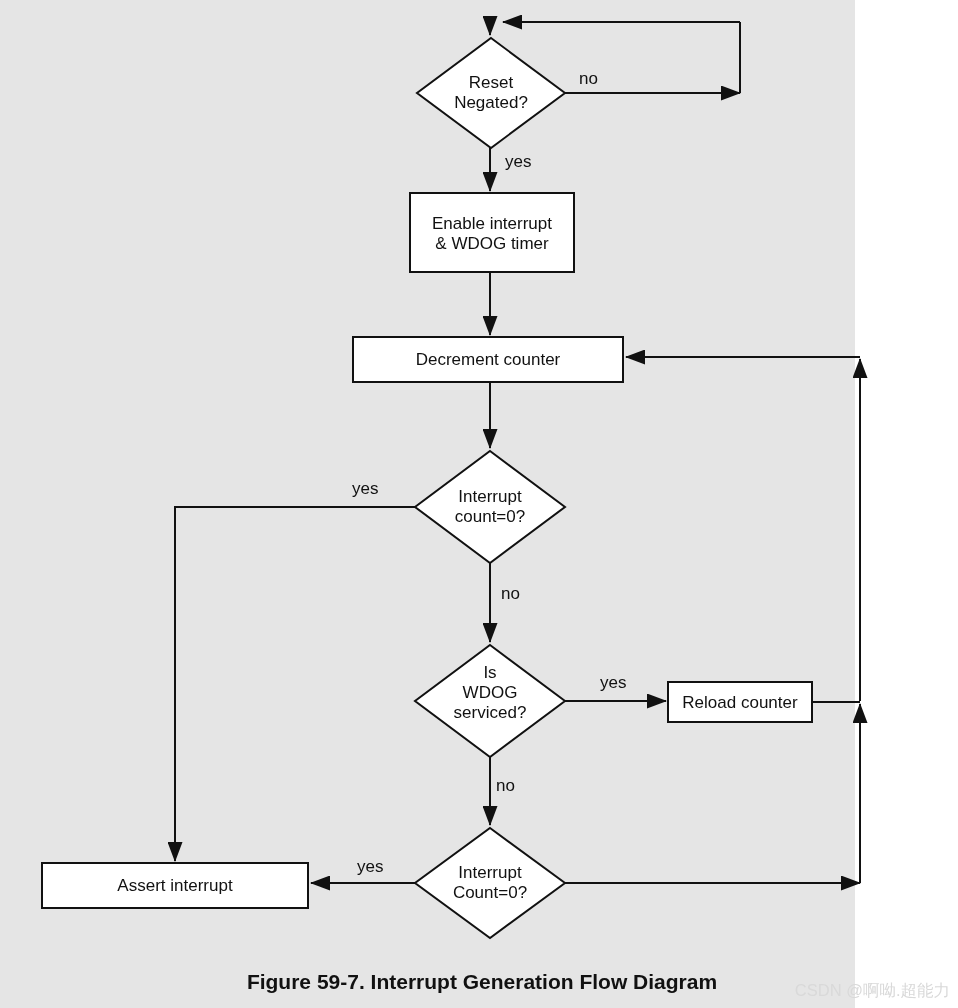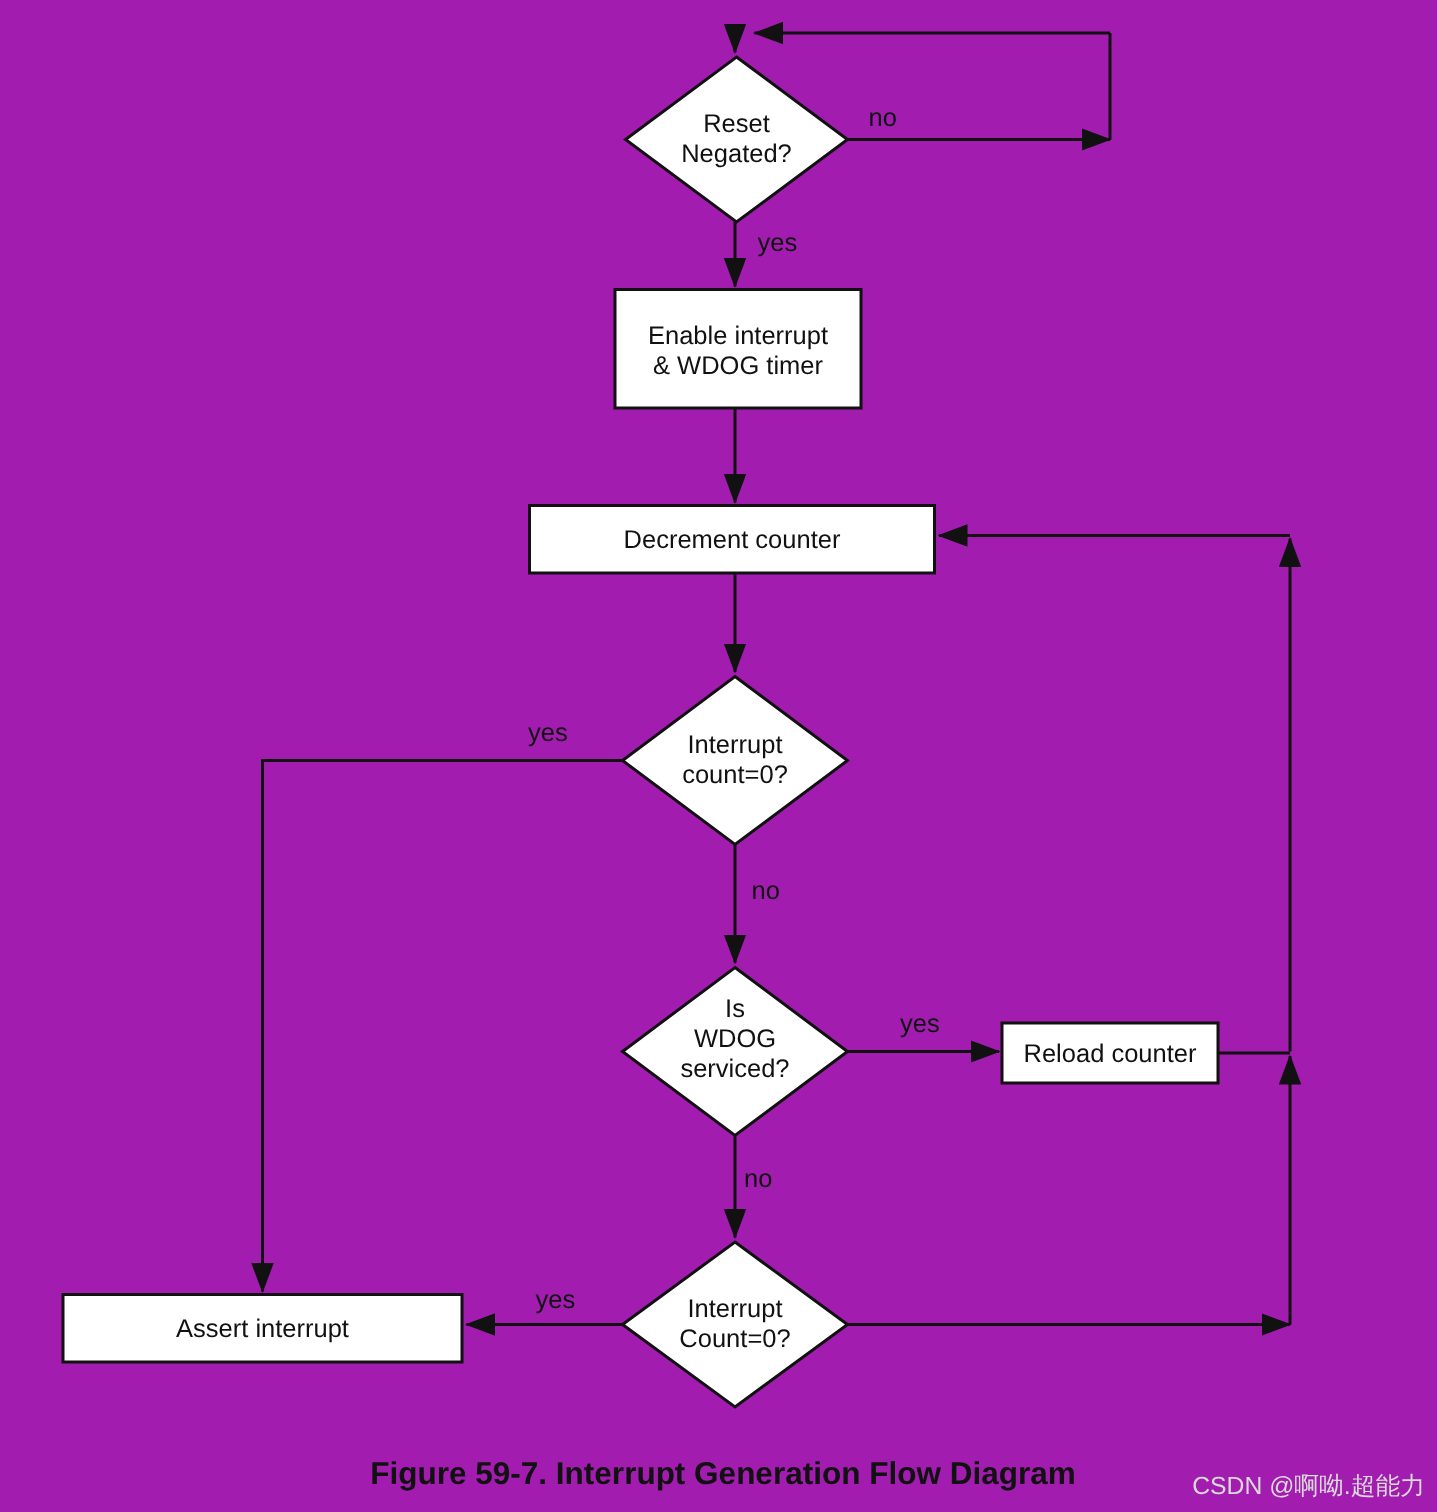--- a/index.html
+++ b/index.html
@@ -2,23 +2,23 @@
 <html><head>
 <meta charset="utf-8">
 <style>
   html, body {
     margin: 0;
     padding: 0;
     background: #ffffff;
   }
   .page {
     position: relative;
-    width: 958px;
+    width: 855px;
     height: 1008px;
-    background: #a21caf;
+    background: #e5e5e5;
     font-family: "Liberation Sans", sans-serif;
   }
   svg {
     display: block;
   }
   .edge {
     stroke: #111111;
     stroke-width: 2;
     fill: none;
   }

